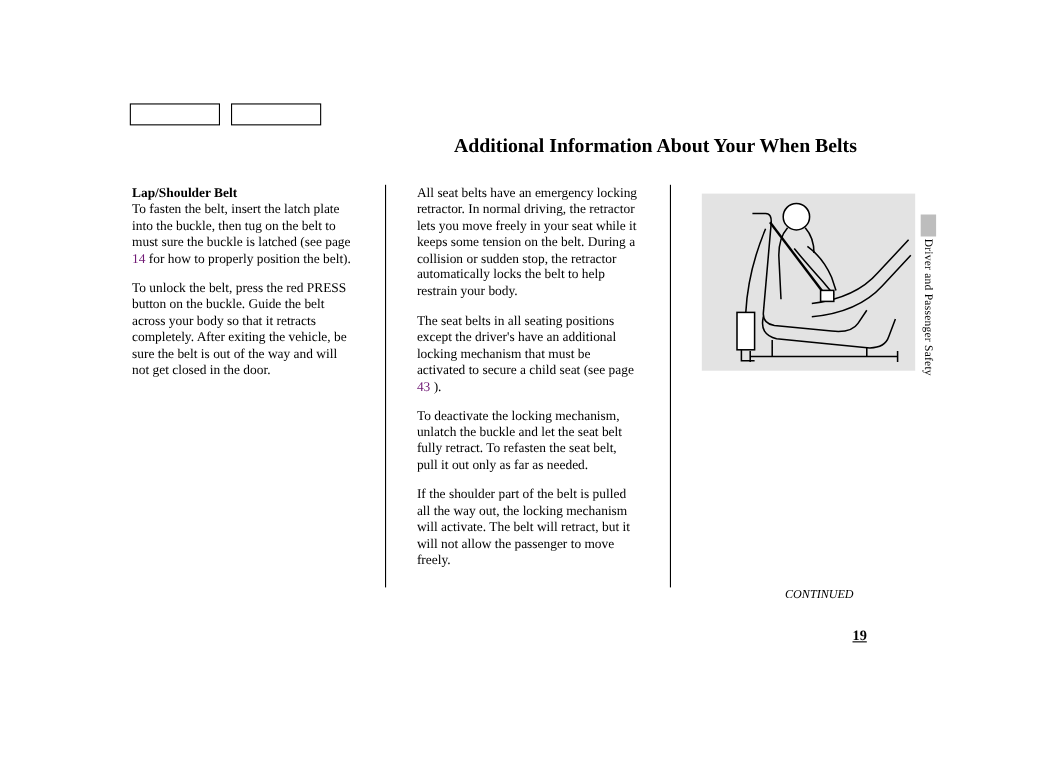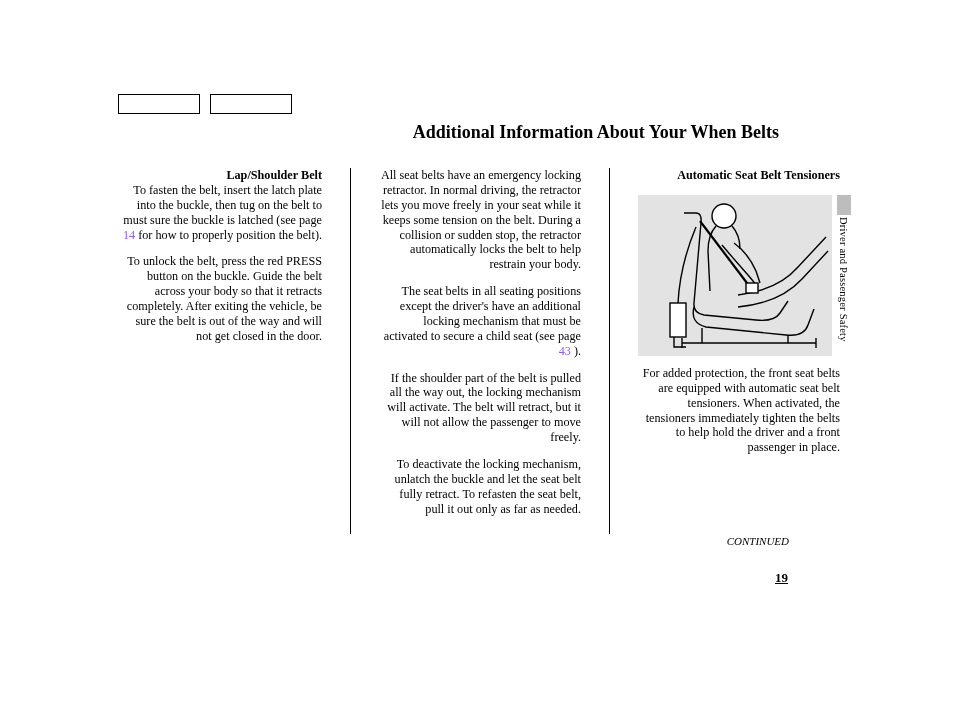--- a/index.html
+++ b/index.html
@@ -31,39 +31,38 @@
     right: 175px;
     font-size: 18px;
     font-weight: bold;
   }
   .columns {
     position: absolute;
     top: 168px;
     left: 120px;
     display: flex;
     gap: 16px;
-    text-align: right;
   }
   .col {
     width: 214px;
     padding-right: 12px;
     font-size: 12.2px;
     line-height: 1.22;
   }
   .col p { margin-bottom: 12px; }
   .col .sub { font-weight: bold; display: inline; }
   .col .sub-block { margin-bottom: 0; }
   .col-sep {
     width: 1px;
     background: #000;
     align-self: stretch;
     margin-right: 12px;
     min-height: 366px;
   }
-  a.page-link { color: #8b5cf6; text-decoration: none; }
+  a.page-link { color: #701a75; text-decoration: none; }
   .illus {
     width: 194px;
     height: 161px;
     background: #e3e3e3;
     margin-top: 8px;
     margin-bottom: 10px;
     position: relative;
     overflow: hidden;
   }
   .illus svg { position: absolute; inset: 0; }
@@ -87,21 +86,21 @@
     top: 22px;
     left: 0;
     writing-mode: vertical-rl;
     font-size: 10.5px;
     text-align: left;
     letter-spacing: 0.2px;
   }
   .continued {
     position: absolute;
     top: 535px;
-    right: 165px;
+    right: 178px;
     font-size: 11px;
     font-style: italic;
   }
   .page-number {
     position: absolute;
     top: 570px;
     right: 166px;
     font-size: 13px;
     font-weight: bold;
     text-decoration: underline;
@@ -129,28 +128,27 @@
     <p>To unlock the belt, press the red PRESS button on the buckle. Guide the belt across your body so that it retracts completely. After exiting the vehicle, be sure the belt is out of the way and will not get closed in the door.</p>
   </div>
 
   <div class="col-sep"></div>
 
   <div class="col">
     <p>All seat belts have an emergency locking retractor. In normal driving, the retractor lets you move freely in your seat while it keeps some tension on the belt. During a collision or sudden stop, the retractor automatically locks the belt to help restrain your body.</p>
     <p>
       <span>The seat belts in all seating positions except the driver's have an additional locking mechanism that must be activated to secure a child seat (see page </span><a class="page-link">43</a><span> ).</span>
     </p>
+    <p>To deactivate the locking mechanism, unlatch the buckle and let the seat belt fully retract. To refasten the seat belt, pull it out only as far as needed.</p>
     <p>If the shoulder part of the belt is pulled all the way out, the locking mechanism will activate. The belt will retract, but it will not allow the passenger to move freely.</p>
-    <p>To deactivate the locking mechanism, unlatch the buckle and let the seat belt fully retract. To refasten the seat belt, pull it out only as far as needed.</p>
   </div>
 
   <div class="col-sep"></div>
 
   <div class="col">
-    <p class="sub" style="display:block;">Automatic Seat Belt Tensioners</p>
     <div class="illus">
       <svg viewBox="0 0 194 161">
         <g fill="none" stroke="#000" stroke-width="1.4">
 
           <path d="M46 18 L58 18 Q64 18 63 28 L56 108 Q55 118 66 120 L118 125 Q136 127 142 118 L150 106"></path>
 
           <path d="M56 112 Q52 128 68 132 L148 140 Q166 142 170 130 L176 114"></path>
 
           <path d="M44 148 L178 148 M44 143 L44 153 M178 143 L178 153"></path>
           <path d="M64 133 L64 148 M150 140 L150 148"></path>
@@ -167,21 +165,20 @@
 
           <path d="M62 26 L112 92" stroke-width="2.2"></path>
           <rect x="108" y="88" width="12" height="10" fill="#fff"></rect>
 
           <rect x="32" y="108" width="16" height="34" fill="#fff"></rect>
           <path d="M36 142 L36 152 L48 152"></path>
           <path d="M40 108 Q42 70 58 32"></path>
         </g>
       </svg>
     </div>
-    <p>For added protection, the front seat belts are equipped with automatic seat belt tensioners. When activated, the tensioners immediately tighten the belts to help hold the driver and a front passenger in place.</p>
   </div>
 
 </div>
 
 <div class="side-tab">
   <div class="side-tab-block"></div>
   <div class="side-tab-text">Driver and Passenger Safety</div>
 </div>
 
 <div class="continued">CONTINUED</div>

